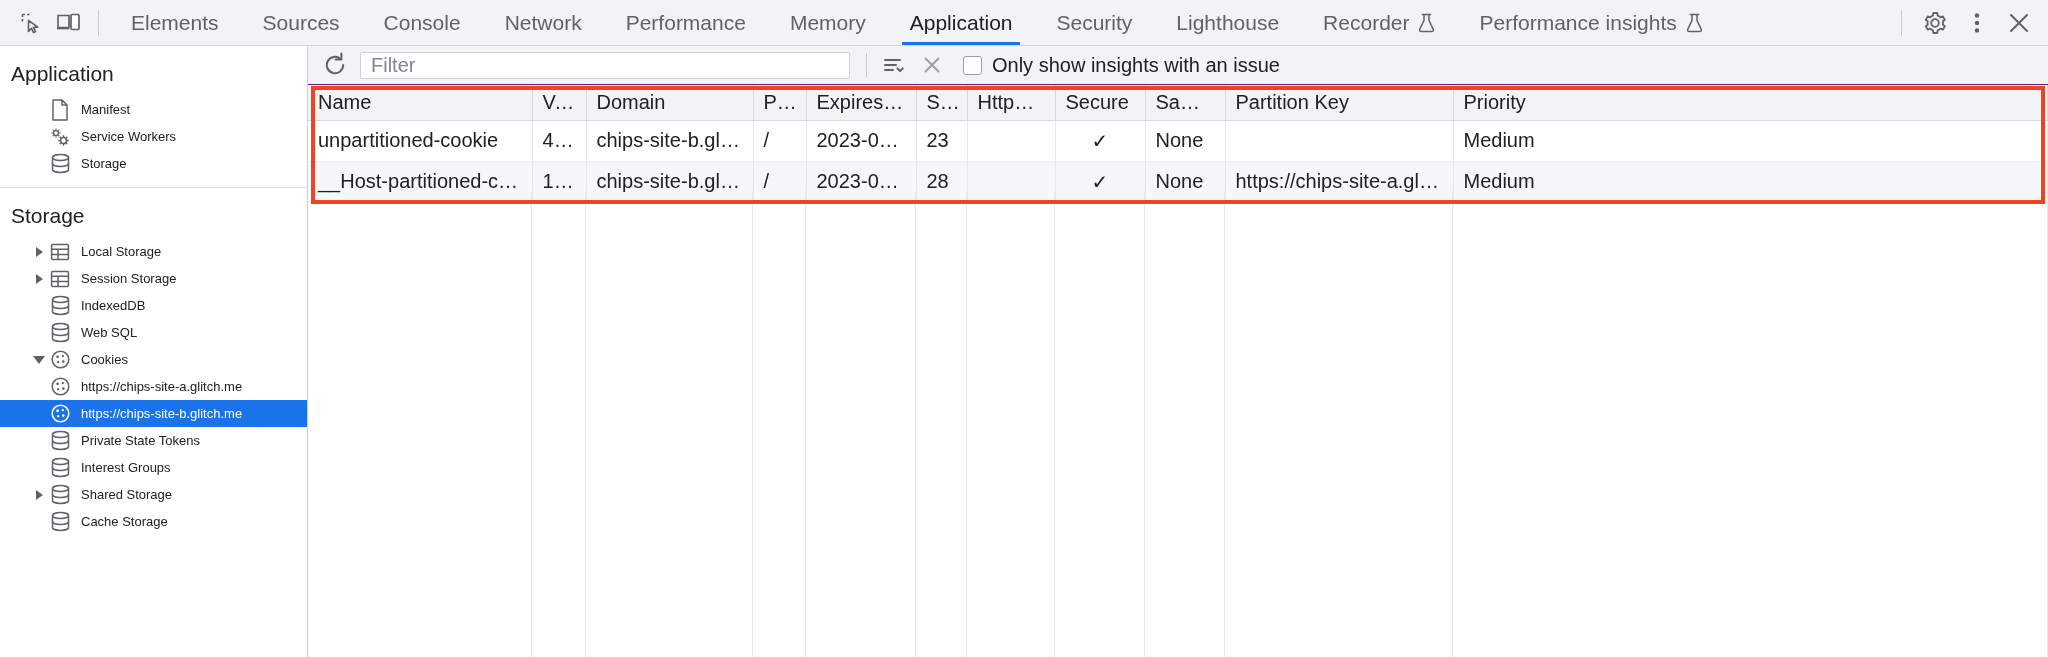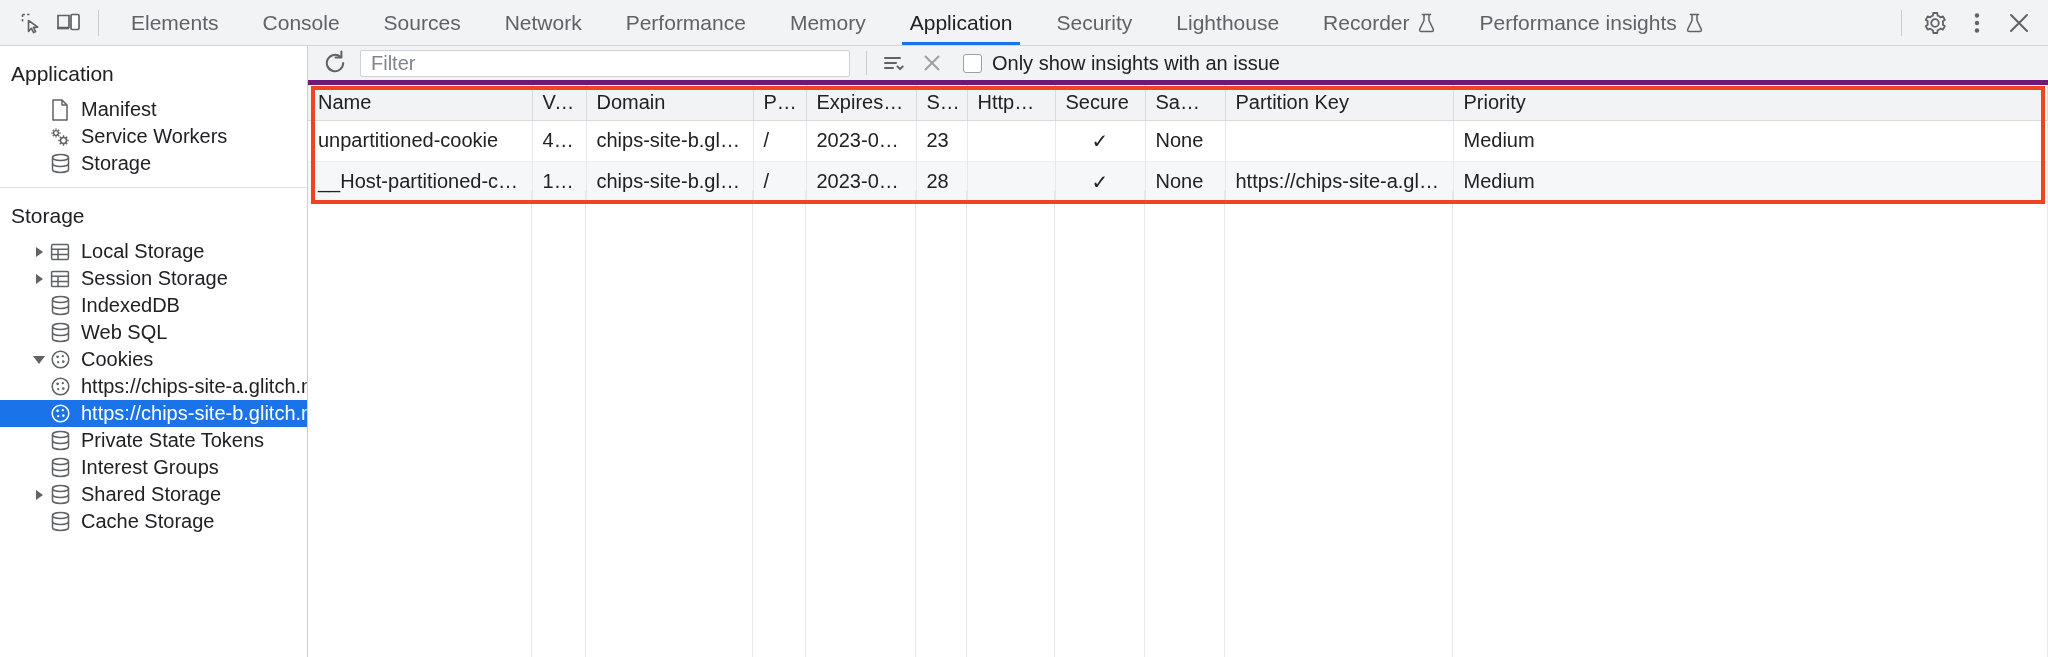--- a/index.html
+++ b/index.html
@@ -122,21 +122,21 @@
   .side-title {
     font-size: 21px;
     color: #202124;
     padding: 8px 0 10px 11px;
   }
   .tree-item {
     display: flex;
     align-items: center;
     height: 27px;
     padding-left: 12px;
-    font-size: 20px;
+    font-size: 13px;
     color: #202124;
     white-space: nowrap;
   }
   .tree-item.selected {
     background: #1a73e8;
     color: #ffffff;
   }
   .twisty {
     width: 18px;
     min-width: 18px;
@@ -177,21 +177,21 @@
     flex: 1;
     display: flex;
     flex-direction: column;
     min-width: 0;
     background: #ffffff;
   }
   .filter-bar {
     height: 39px;
     min-height: 39px;
     background: #f1f3f4;
-    border-bottom: 5px solid #701a75;
+    border-bottom: 1px solid #701a75;
     display: flex;
     align-items: center;
     padding: 0 8px 0 10px;
     box-sizing: border-box;
     gap: 4px;
   }
   .refresh-btn {
     width: 34px;
     height: 30px;
     display: flex;
@@ -347,24 +347,24 @@
         <rect x="15" y="3.5" width="8" height="15" rx="1.3" fill="#fff" stroke="#5f6368" stroke-width="1.7"></rect>
       </svg>
     </div>
     <div class="tb-sep"></div>
 
     <div class="tabs">
       <div class="tab">
         <span>Elements</span>
       </div>
       <div class="tab">
+        <span>Sources</span>
+      </div>
+      <div class="tab">
         <span>Console</span>
-      </div>
-      <div class="tab">
-        <span>Sources</span>
       </div>
       <div class="tab">
         <span>Network</span>
       </div>
       <div class="tab">
         <span>Performance</span>
       </div>
       <div class="tab">
         <span>Memory</span>
       </div>

